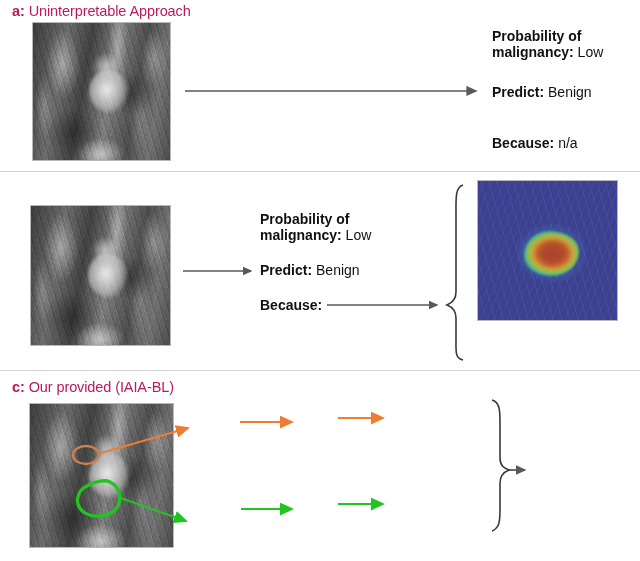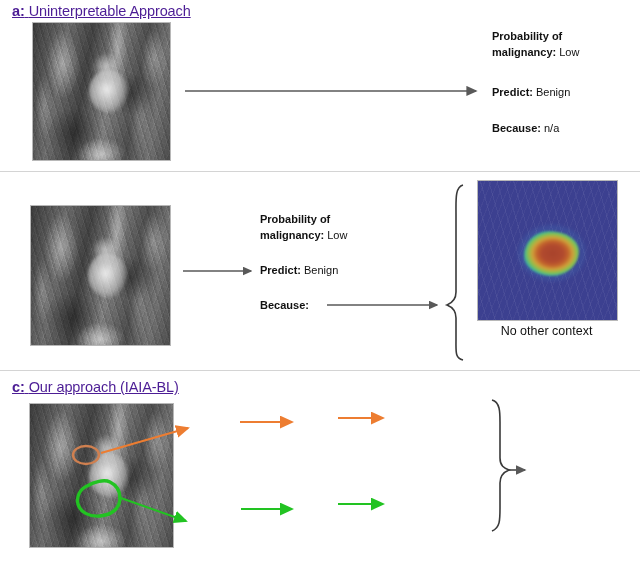--- a/index.html
+++ b/index.html
@@ -11,21 +11,21 @@
   .panel{position:absolute;left:0;width:640px;}
   #panel-a{top:0;height:171px;}
   #panel-b{top:171px;height:199px;}
   #panel-c{top:370px;height:191px;}
   .divider{position:absolute;left:0;width:640px;height:1px;background:#d4d4d4;}
   #div-ab{top:171px;}
   #div-bc{top:370px;}
 
   .panel-title{
     position:absolute;font-size:14.5px;letter-spacing:-0.1px;
-    white-space:nowrap;color:#4c1d95;text-decoration:underline;
+    white-space:nowrap;color:#be185d;
   }
   .panel-title b{font-weight:bold;}
 
   
   .mammo{
     position:absolute;border:1px solid #b8b8b8;overflow:hidden;
     background:#4a4a4a;
   }
   .mammo .tex{position:absolute;inset:0;}
   .tex.t1{
@@ -89,21 +89,21 @@
     position:absolute;left:29%;top:32%;width:48%;height:40%;
     border-radius:50%;
     background:radial-gradient(ellipse at 52% 50%, rgba(0,0,0,0) 52%, rgba(70,120,190,.35) 62%, rgba(60,64,144,0) 80%);
     filter:blur(2px);
   }
   .heat-caption{
     position:absolute;text-align:center;font-size:12.5px;line-height:16px;color:#111;
   }
 
   
-  .txt{position:absolute;font-size:11px;line-height:16.5px;color:#111;white-space:nowrap;}
+  .txt{position:absolute;font-size:14px;line-height:16.5px;color:#111;white-space:nowrap;}
   .txt b{font-weight:bold;}
 
   svg.ov{position:absolute;left:0;top:0;width:640px;height:561px;pointer-events:none;}
 </style>
 </head>
 <body>
 
 <div class="panel" id="panel-a">
 
   <div class="panel-title" style="left:12px;top:3px;">
@@ -122,21 +122,21 @@
     <b>Probability of</b>
   </div>
   <div class="txt" style="left:492px;top:44px;">
     <b>malignancy:</b>
     <span>Low</span>
   </div>
   <div class="txt" style="left:492px;top:84px;">
     <b>Predict:</b>
     <span>Benign</span>
   </div>
-  <div class="txt" style="left:492px;top:120px;">
+  <div class="txt" style="left:492px;top:135px;">
     <b>Because:</b>
     <span>n/a</span>
   </div>
 </div>
 
 <div class="divider" id="div-ab"></div>
 
 <div class="panel" id="panel-b">
 
 
@@ -162,30 +162,29 @@
     <b>Because:</b>
   </div>
 
   <div class="heatmap" style="left:477px;top:9px;width:139px;height:139px;">
     <div class="heat-base"></div>
     <div class="heat-base2"></div>
     <div class="heat-cap"></div>
     <div class="heat-blob"></div>
   </div>
 
-  <div class="heat-caption" style="left:477px;top:152px;width:139px;">No other context</div>
 </div>
 
 <div class="divider" id="div-bc"></div>
 
 <div class="panel" id="panel-c">
 
   <div class="panel-title" style="left:12px;top:9px;">
     <b>c:</b>
-    <span>Our approach (IAIA-BL)</span>
+    <span>Our provided (IAIA-BL)</span>
   </div>
 
   <div class="mammo" style="left:29px;top:33px;width:143px;height:143px;">
     <div class="tex t1"></div>
     <div class="tex noise"></div>
     <div class="lesion2"></div>
     <div class="lesion"></div>
   </div>
 
 </div>

